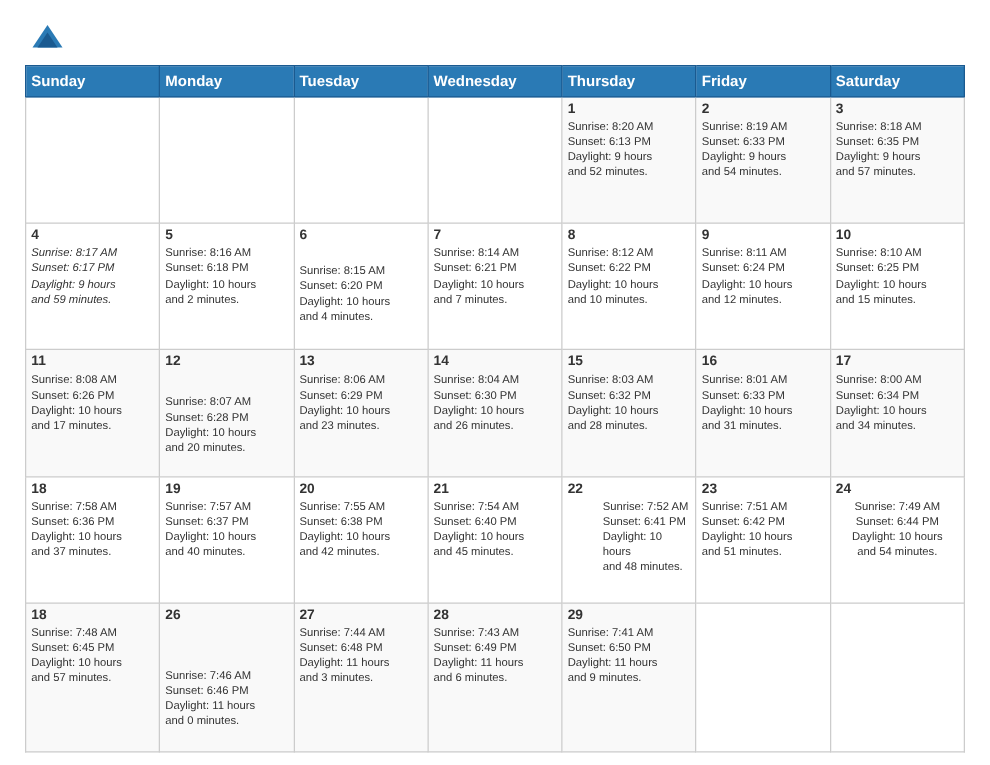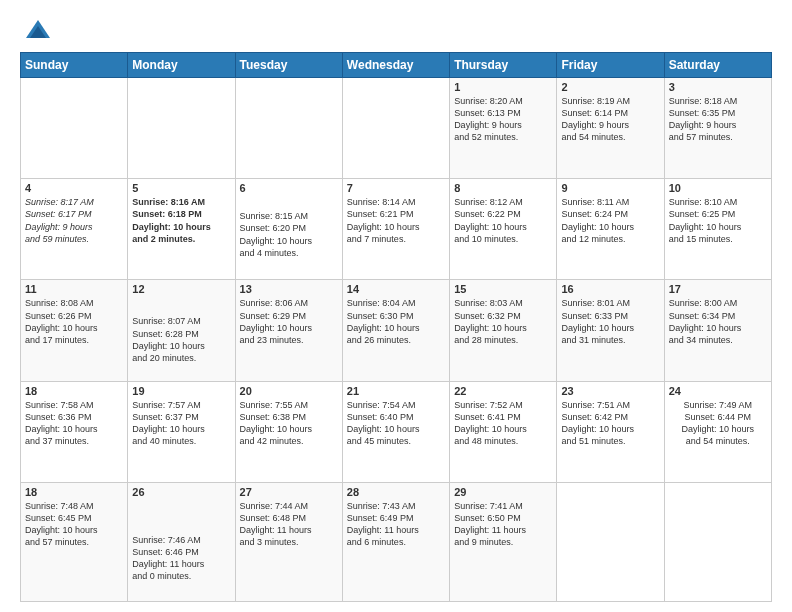--- a/index.html
+++ b/index.html
@@ -148,21 +148,21 @@
           <td>
             <span class="day-num">1</span>
             <div class="cell-text" style="white-space: pre-line;">Sunrise: 8:20 AM
 Sunset: 6:13 PM
 Daylight: 9 hours
 and 52 minutes.</div>
           </td>
           <td>
             <span class="day-num">2</span>
             <div class="cell-text" style="white-space: pre-line;">Sunrise: 8:19 AM
-Sunset: 6:14 PM
+Sunset: 6:33 PM
 Daylight: 9 hours
 and 54 minutes.</div>
           </td>
           <td>
             <span class="day-num">3</span>
             <div class="cell-text" style="white-space: pre-line;">Sunrise: 8:18 AM
 Sunset: 6:35 PM
 Daylight: 9 hours
 and 57 minutes.</div>
           </td>
@@ -170,21 +170,21 @@
         <tr>
           <td>
             <span class="day-num">4</span>
             <div class="cell-text" style="white-space: pre-line; font-style: italic;">Sunrise: 8:17 AM
 Sunset: 6:17 PM
 Daylight: 9 hours
 and 59 minutes.</div>
           </td>
           <td>
             <span class="day-num">5</span>
-            <div class="cell-text" style="white-space: pre-line; font-weight: bold;">Sunrise: 8:16 AM
+            <div class="cell-text" style="white-space: pre-line;">Sunrise: 8:16 AM
 Sunset: 6:18 PM
 Daylight: 10 hours
 and 2 minutes.</div>
           </td>
           <td>
             <span class="day-num">6</span>
             <div class="cell-text" style="white-space: pre-line; margin-top: 16px;">Sunrise: 8:15 AM
 Sunset: 6:20 PM
 Daylight: 10 hours
 and 4 minutes.</div>
@@ -293,21 +293,21 @@
           </td>
           <td>
             <span class="day-num">21</span>
             <div class="cell-text" style="white-space: pre-line;">Sunrise: 7:54 AM
 Sunset: 6:40 PM
 Daylight: 10 hours
 and 45 minutes.</div>
           </td>
           <td>
             <span class="day-num">22</span>
-            <div class="cell-text" style="white-space: pre-line;">Sunrise: 7:52 AM
+            <div class="cell-text" style="white-space: pre-line; margin-left: 28px;">Sunrise: 7:52 AM
 Sunset: 6:41 PM
 Daylight: 10 hours
 and 48 minutes.</div>
           </td>
           <td>
             <span class="day-num">23</span>
             <div class="cell-text" style="white-space: pre-line;">Sunrise: 7:51 AM
 Sunset: 6:42 PM
 Daylight: 10 hours
 and 51 minutes.</div>

